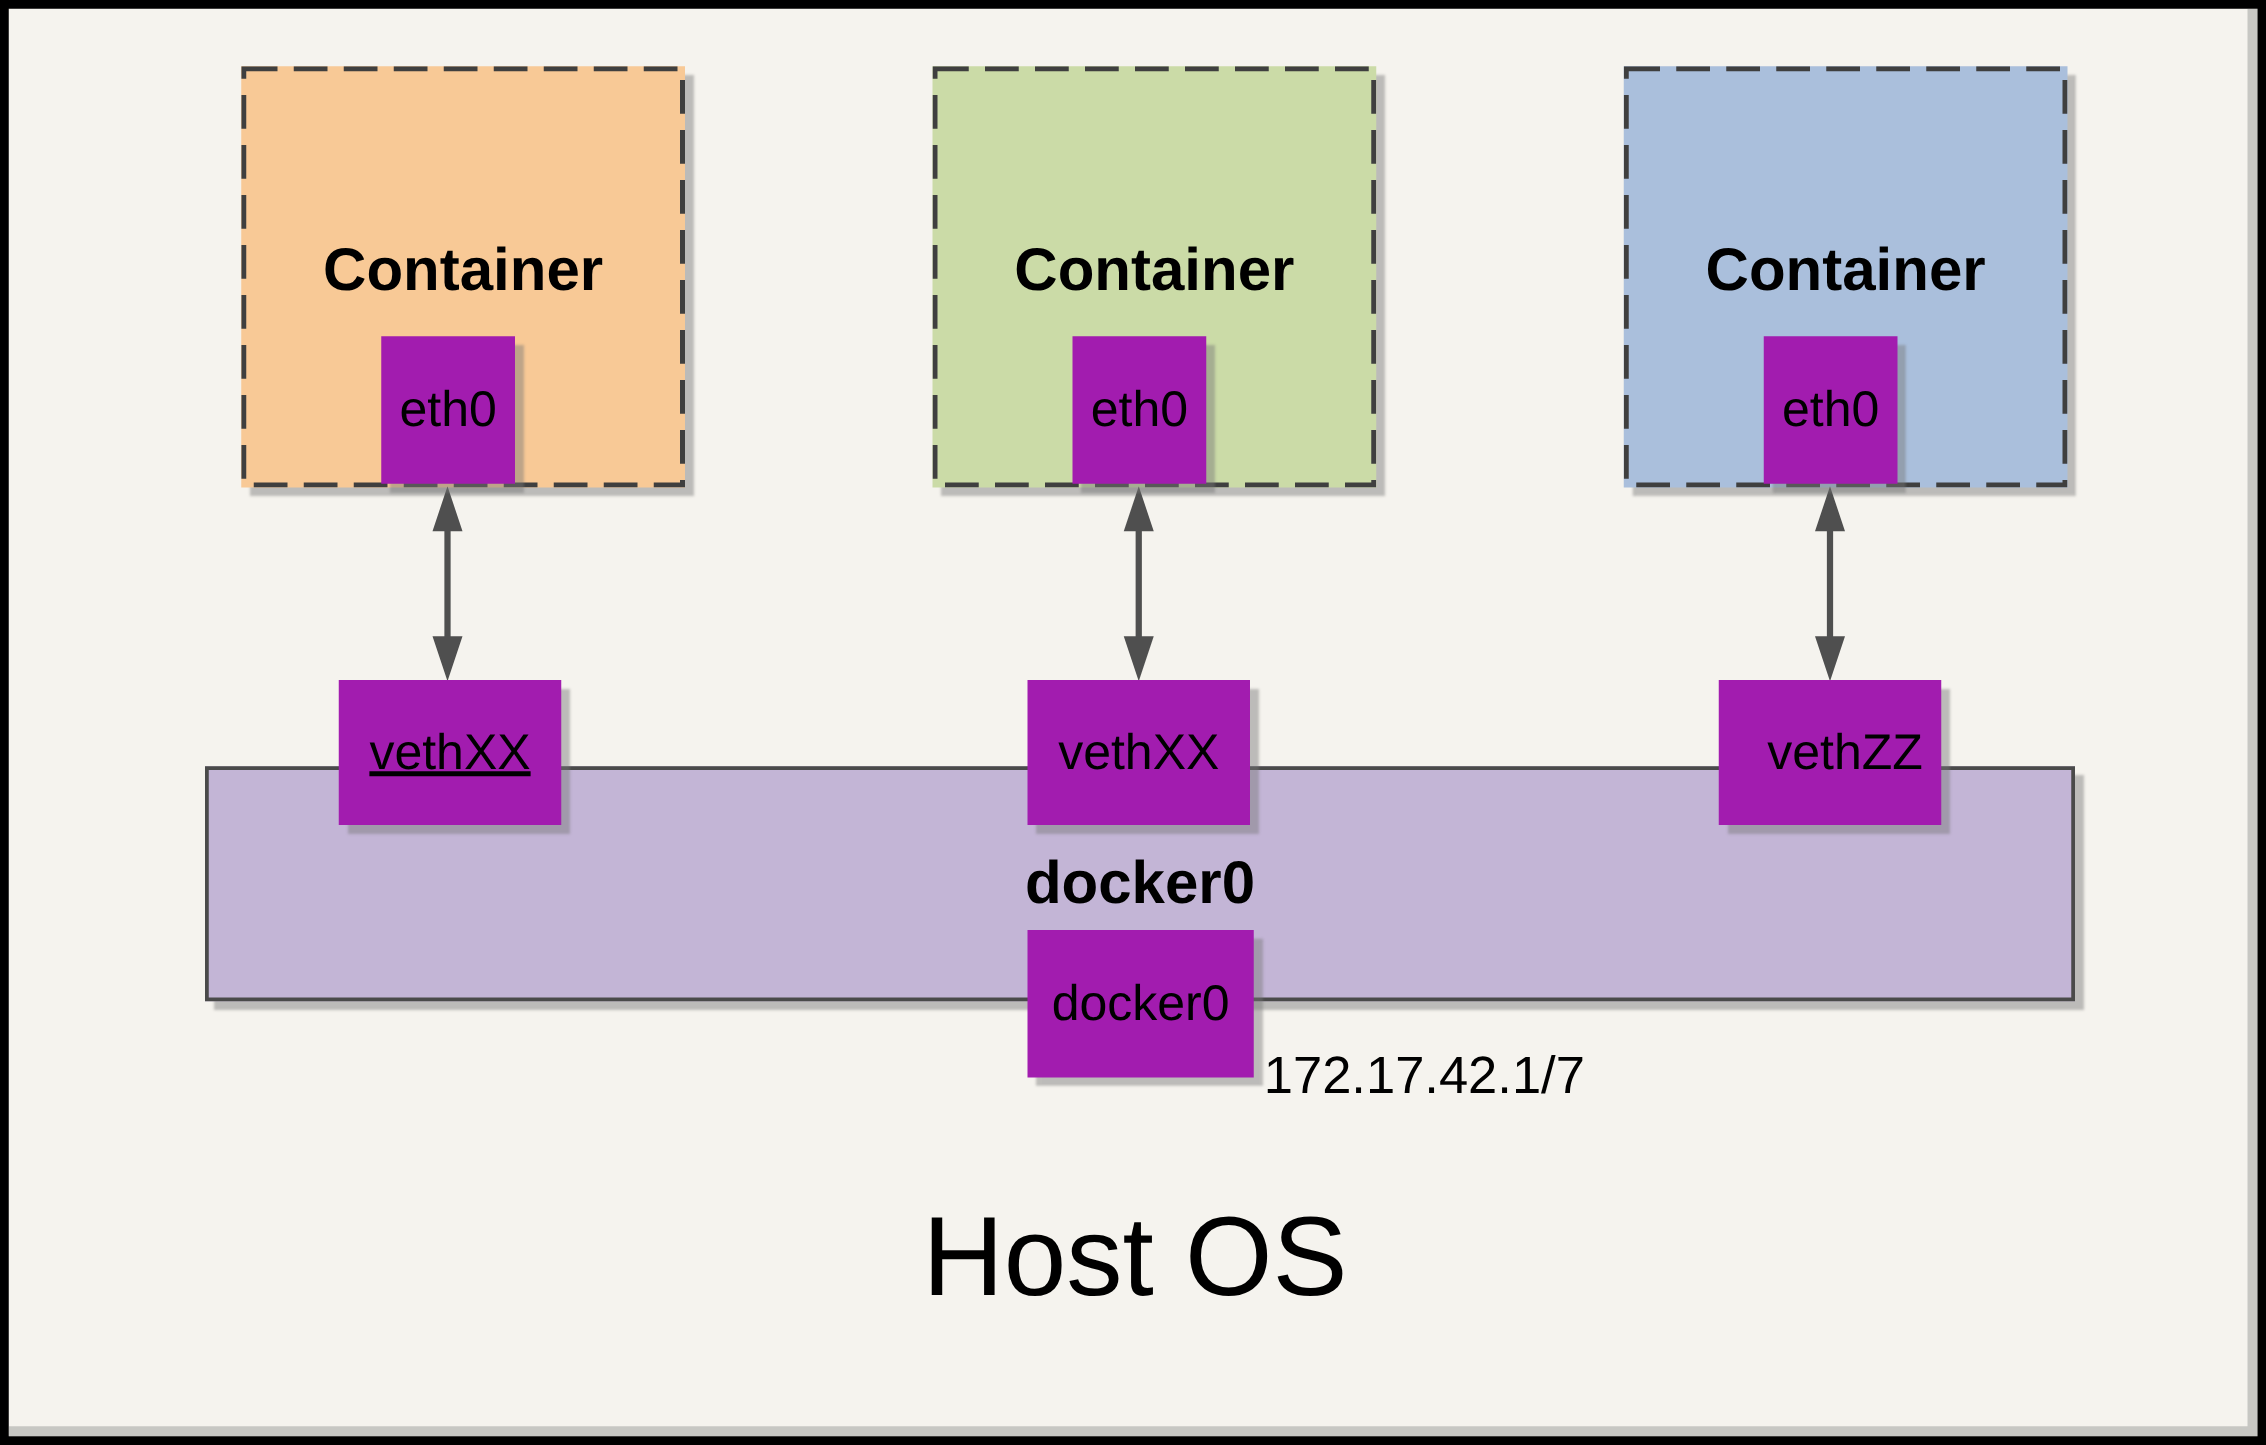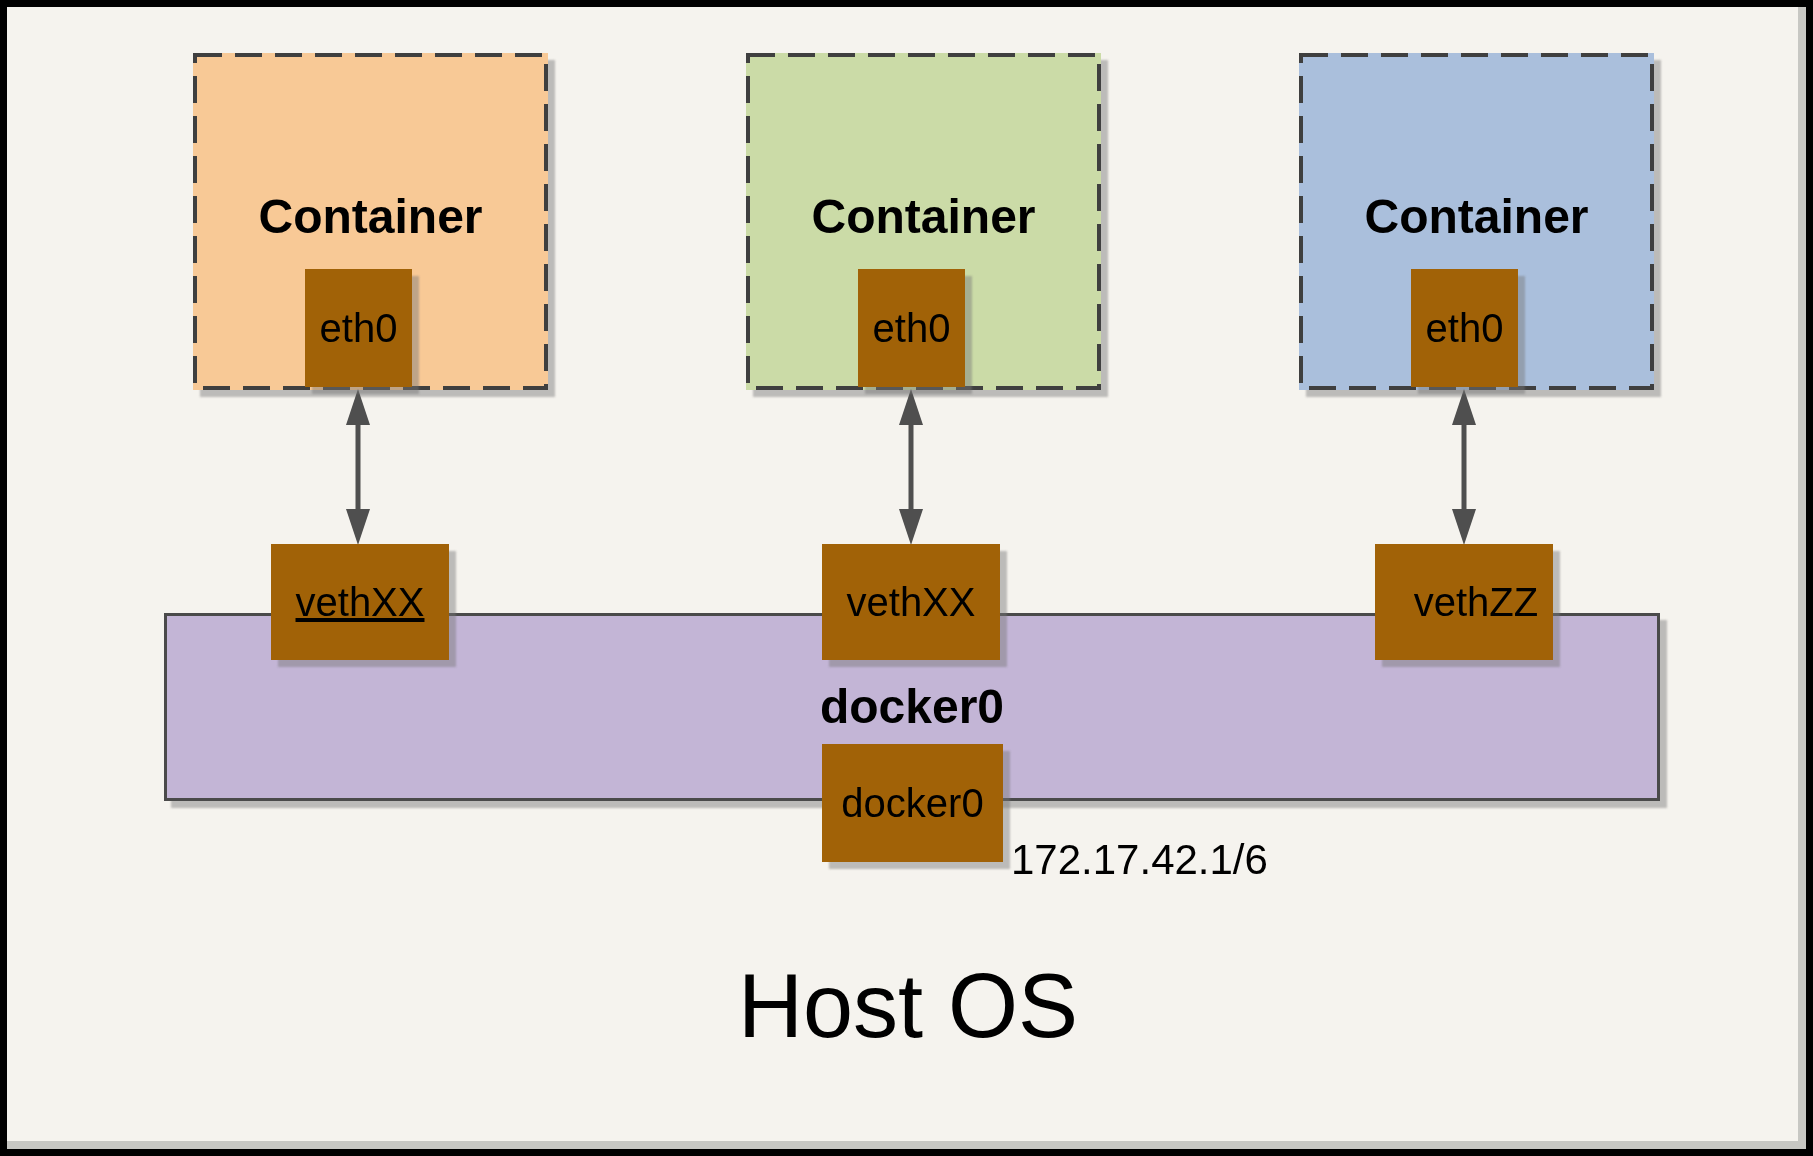--- a/index.html
+++ b/index.html
@@ -19,21 +19,21 @@
     box-shadow:7px 7px 2px rgba(120,120,120,0.45);
     margin-left:12px;
   }
   .container-box svg.dash-border{position:absolute;left:0;top:0;width:100%;height:100%;}
   .container-label{
     position:absolute;top:138px;left:0;right:0;
     text-align:center;font-size:48px;font-weight:bold;line-height:1.1;
   }
   .chip{
     position:absolute;
-    background:#a16207;
+    background:#a21caf;
     box-shadow:7px 7px 2px rgba(120,120,120,0.45);
     display:flex;align-items:center;justify-content:center;
     font-size:40px;
     z-index:4;
   }
   .eth-chip{width:107px;height:118px;top:262px;}
   .veth-chip{width:178px;height:116px;top:537px;}
   .arrow{position:absolute;top:382px;width:44px;height:156px;z-index:3;}
   #bridge-bar{
     position:absolute;left:157px;top:606px;width:1496px;height:188px;
@@ -104,17 +104,17 @@
     <line x1="22" y1="30" x2="22" y2="126" stroke="#4F4F4F" stroke-width="5"></line>
     <polygon points="22,0 34,36 10,36" fill="#4F4F4F"></polygon>
     <polygon points="22,156 34,120 10,120" fill="#4F4F4F"></polygon>
   </svg>
 
   <div class="chip veth-chip" style="left:264px;text-decoration:underline;">vethXX</div>
   <div class="chip veth-chip" style="left:815px;">vethXX</div>
   <div class="chip veth-chip" style="left:1368px;padding-left:24px;">vethZZ</div>
 
   <div class="chip" id="bridge-chip">docker0</div>
-  <div id="bridge-ip">172.17.42.1/6</div>
+  <div id="bridge-ip">172.17.42.1/7</div>
 
   <div id="host-os-label">Host OS</div>
 
 </div>
 
 </body></html>

